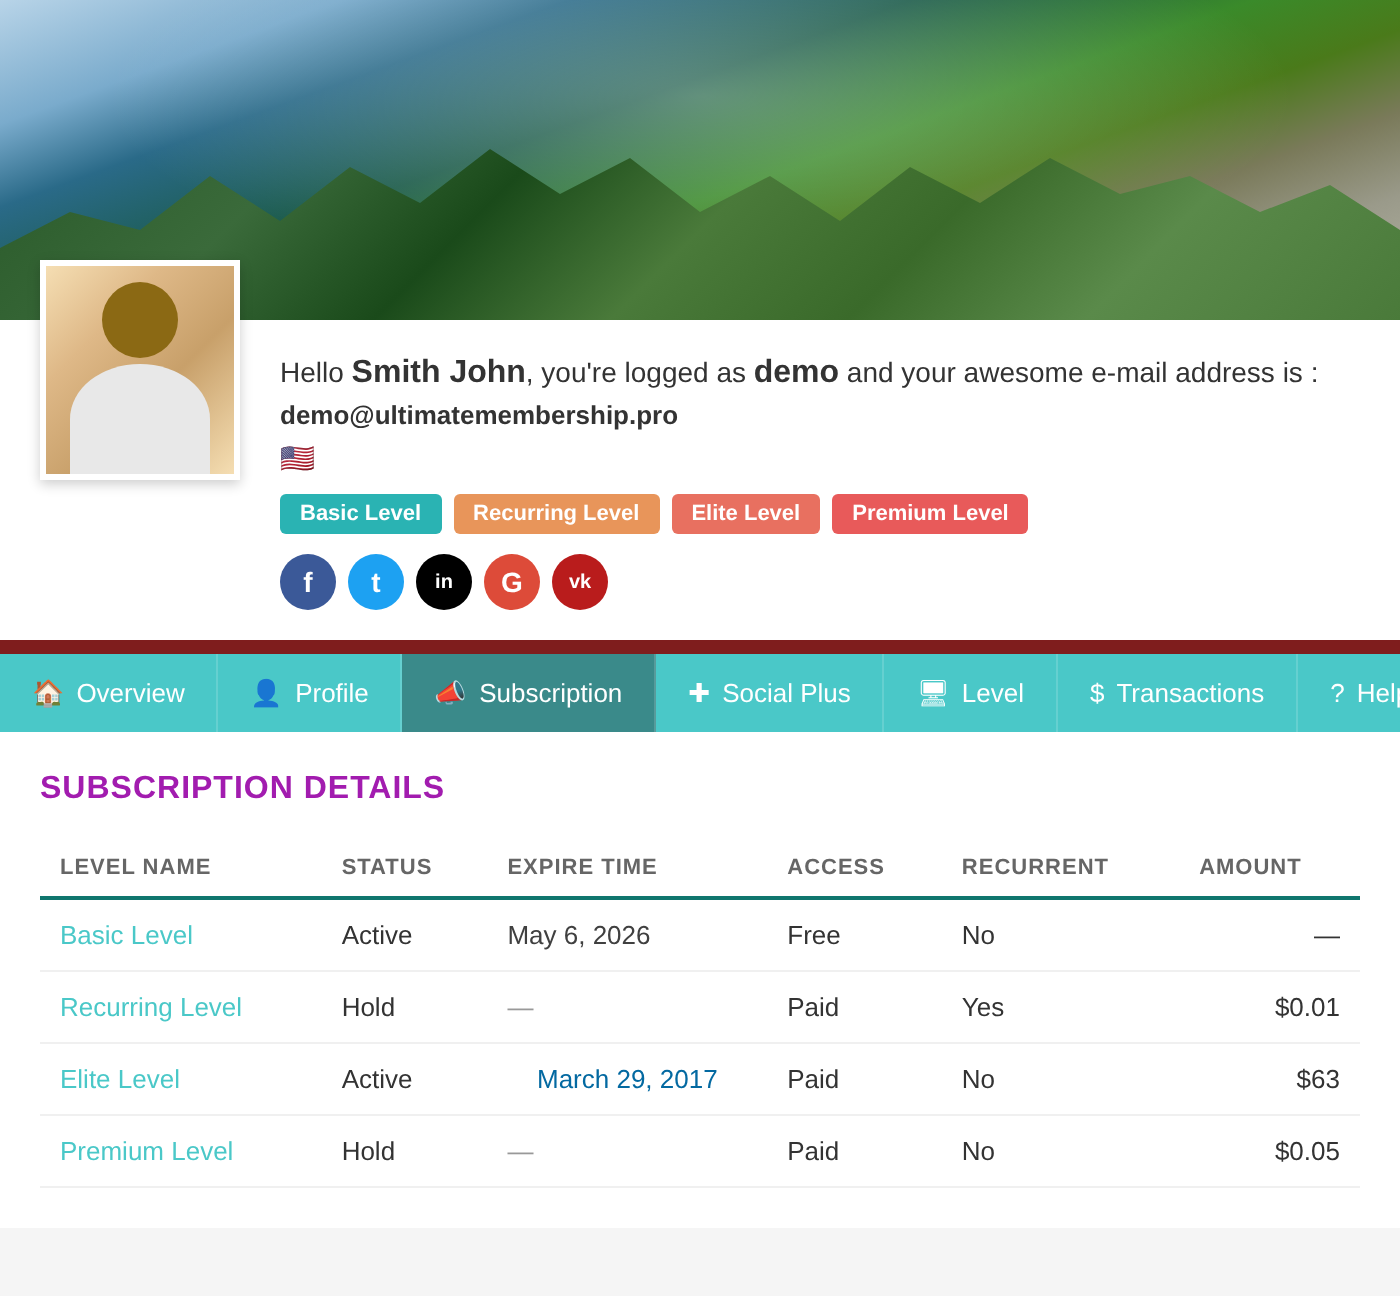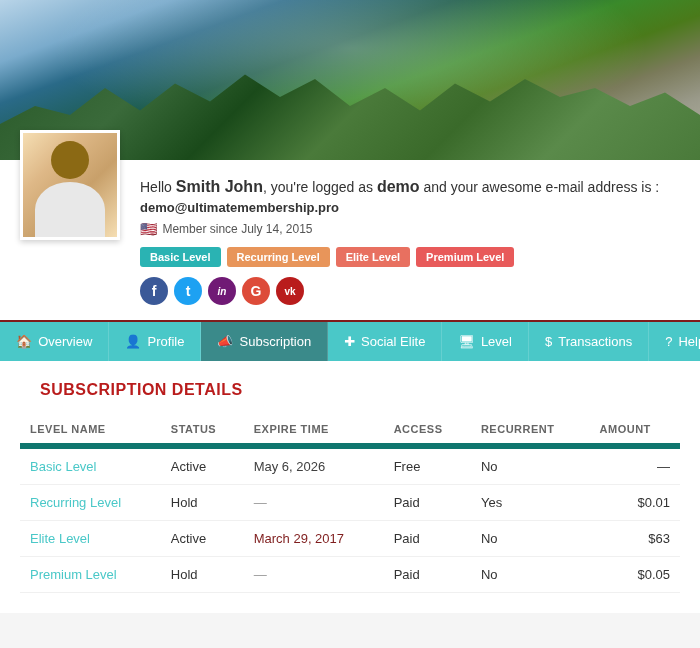--- a/index.html
+++ b/index.html
@@ -30,21 +30,21 @@
       clip-path: polygon(0 100%, 0 60%, 5% 40%, 10% 50%, 15% 20%, 20% 45%, 25% 15%, 30% 35%, 35% 5%, 40% 30%, 45% 10%, 50% 40%, 55% 20%, 60% 45%, 65% 15%, 70% 35%, 75% 10%, 80% 30%, 85% 20%, 90% 40%, 95% 25%, 100% 50%, 100% 100%);
     }
 
     
     .profile-section {
       background: #fff;
       padding: 10px 20px 15px 20px;
       display: flex;
       align-items: flex-start;
       gap: 20px;
-      border-bottom: 2px solid #7f1d1d;
+      border-bottom: 7px solid #7f1d1d;
       justify-content: flex-end;
     }
     .avatar-wrapper {
       flex-shrink: 0;
       margin-top: -40px;
       z-index: 10;
       position: relative;
     }
     .avatar-img {
       width: 100px;
@@ -98,21 +98,21 @@
     .social-icon {
       width: 28px; height: 28px;
       border-radius: 50%;
       display: flex; align-items: center; justify-content: center;
       color: #fff; font-size: 14px; font-weight: bold;
       cursor: pointer;
       text-decoration: none;
     }
     .si-fb { background: #3b5998; }
     .si-tw { background: #1da1f2; }
-    .si-li { background: #701a75; font-style: italic; }
+    .si-li { background: #000000; }
     .si-go { background: #dd4b39; }
     .si-vk { background: #b91c1c; }
 
     
     .nav-bar {
       background: #4ac8c8;
       display: flex;
       align-items: stretch;
       padding: 0;
     }
@@ -130,32 +130,31 @@
     .nav-item.active { background: #3a8a8a; }
     .nav-icon { font-size: 13px; }
 
     
     .main-content { background: #fff; padding: 20px; }
     .section-title {
       font-size: 16px;
       font-weight: bold;
       letter-spacing: 0.5px;
       margin-bottom: 16px;
-      color: #b91c1c;
+      color: #a21caf;
       text-transform: uppercase;
-      margin-left: 20px;
     }
 
     
     .subscription-table {
       width: 100%;
       border-collapse: collapse;
     }
     .subscription-table thead tr {
-      border-bottom: 6px solid #0f766e;
+      border-bottom: 2px solid #0f766e;
     }
     .subscription-table th {
       padding: 8px 10px;
       text-align: left;
       font-size: 11px;
       font-weight: bold;
       color: #666;
       letter-spacing: 0.5px;
       text-transform: uppercase;
     }
@@ -180,21 +179,20 @@
   </div>
   <div class="profile-info">
     <div class="profile-greeting">
       <span>Hello </span><strong>Smith John</strong><span>, you're logged as </span><strong>demo</strong><span> and your awesome e-mail address is :</span>
     </div>
     <div class="profile-email">
       <strong>demo@ultimatemembership.pro</strong>
     </div>
     <div class="member-since">
       <span class="flag">🇺🇸</span>
-      <span>Member since July 14, 2015</span>
     </div>
     <div class="level-badges">
       <span class="badge badge-teal">Basic Level</span>
       <span class="badge badge-orange">Recurring Level</span>
       <span class="badge badge-coral">Elite Level</span>
       <span class="badge badge-salmon">Premium Level</span>
     </div>
     <div class="social-icons">
       <a class="social-icon si-fb">f</a>
       <a class="social-icon si-tw">t</a>
@@ -213,21 +211,21 @@
   <div class="nav-item">
     <span class="nav-icon">👤</span>
     <span>Profile</span>
   </div>
   <div class="nav-item active">
     <span class="nav-icon">📣</span>
     <span>Subscription</span>
   </div>
   <div class="nav-item">
     <span class="nav-icon">✚</span>
-    <span>Social Elite</span>
+    <span>Social Plus</span>
   </div>
   <div class="nav-item">
     <span class="nav-icon">🖥</span>
     <span>Level</span>
   </div>
   <div class="nav-item">
     <span class="nav-icon">$</span>
     <span>Transactions</span>
   </div>
   <div class="nav-item">
@@ -264,21 +262,21 @@
       <td><a class="level-link">Recurring Level</a></td>
       <td>Hold</td>
       <td style="color:#999;">—</td>
       <td>Paid</td>
       <td>Yes</td>
       <td class="td-right">$0.01</td>
     </tr>
         <tr>
       <td><a class="level-link">Elite Level</a></td>
       <td>Active</td>
-      <td style="color:#7f1d1d;">March 29, 2017</td>
+      <td style="color:#0369a1;text-align:center;">March 29, 2017</td>
       <td>Paid</td>
       <td>No</td>
       <td class="td-right">$63</td>
     </tr>
         <tr>
       <td><a class="level-link">Premium Level</a></td>
       <td>Hold</td>
       <td style="color:#999;">—</td>
       <td>Paid</td>
       <td>No</td>

